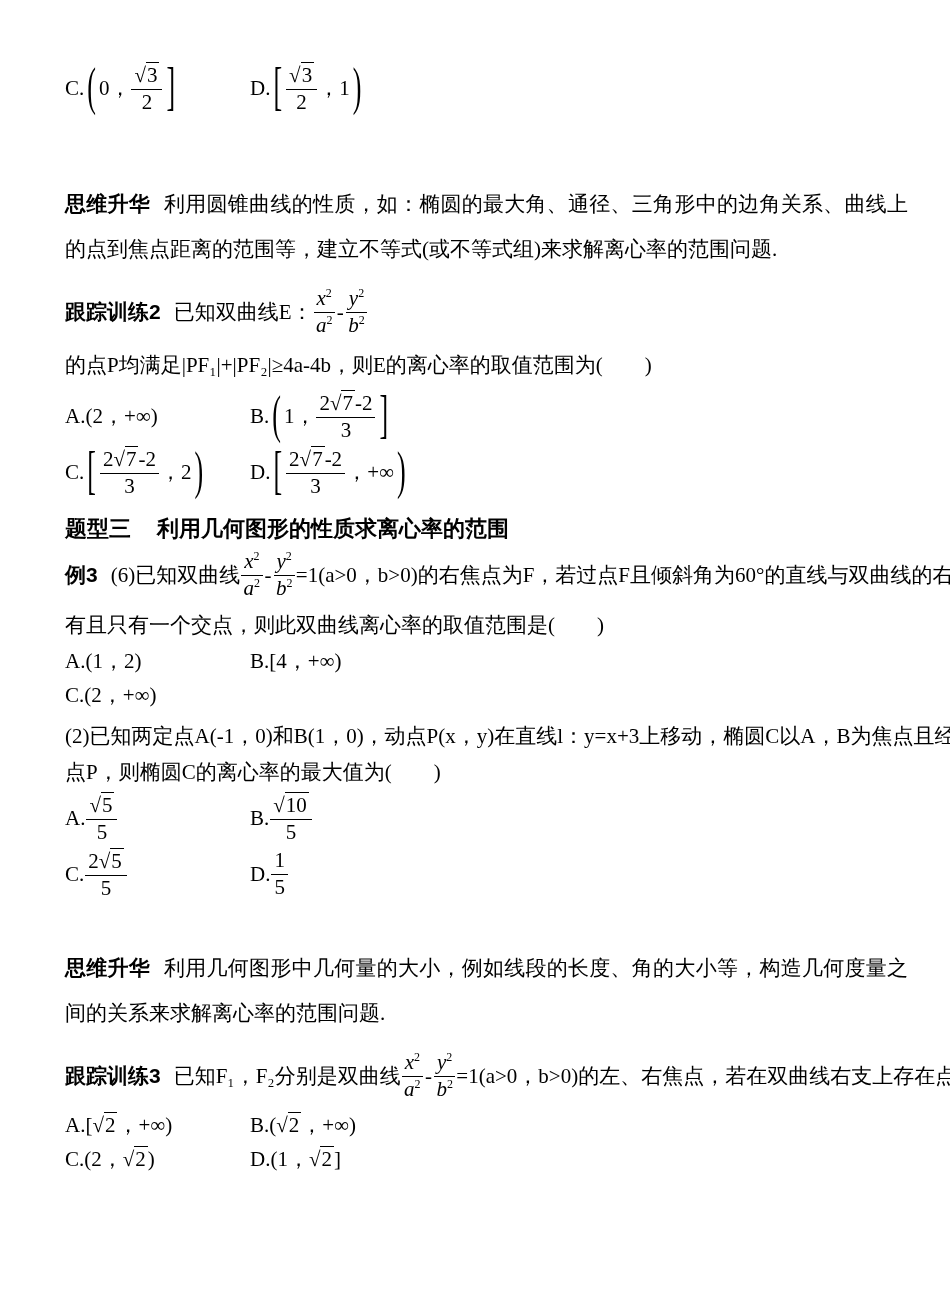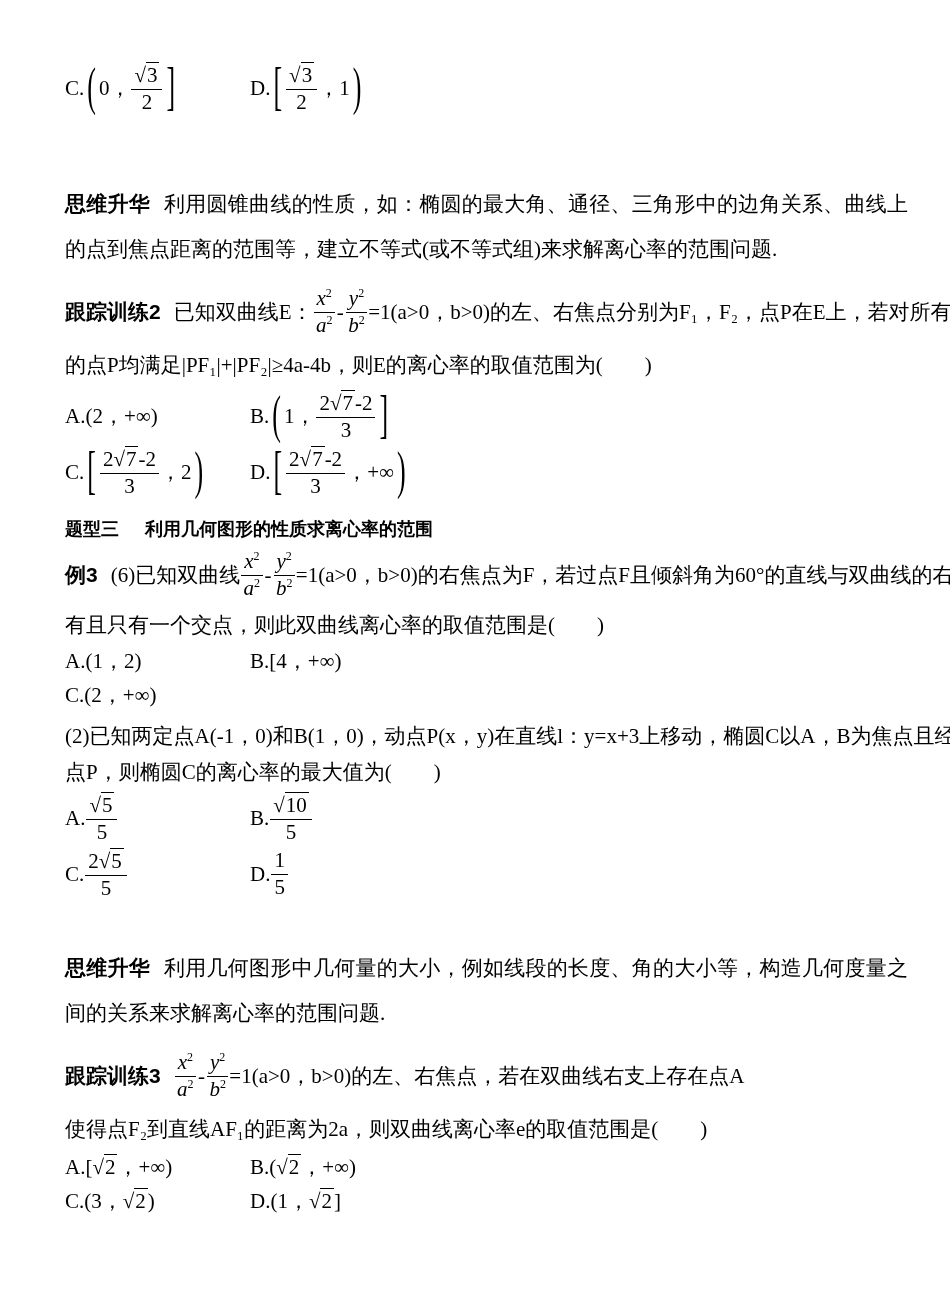--- a/index.html
+++ b/index.html
@@ -10,21 +10,21 @@
     padding:44px 42px 0 65px;
     overflow:hidden;
     background:#fff;
     color:#000;
     font-family:"Liberation Serif","DejaVu Serif",serif;
     font-size:21px;
   }
   
   .blabel{font-family:"Liberation Sans","DejaVu Sans",sans-serif;font-weight:700;margin-right:13px;}
   .ilabel{font-weight:700;margin-right:14px;}
-  .heading{font-family:"Liberation Sans","DejaVu Sans",sans-serif;font-weight:700;font-size:18px;}
+  .heading{font-family:"Liberation Sans","DejaVu Sans",sans-serif;font-weight:700;font-size:22px;}
   .heading .hnum{margin-right:26px;}
   .para{line-height:45px;text-align:justify;}
   .line{white-space:nowrap;}
   
   .frac{display:inline-block;vertical-align:middle;text-align:center;line-height:1.12;margin:0 1px;}
   .frac .num{display:block;border-bottom:1.3px solid #000;padding:0 3px 1px;}
   .frac .den{display:block;padding-top:1px;}
   .frac i, .mvar{font-family:"Liberation Serif","DejaVu Serif",serif;font-style:italic;}
   sup{font-size:12px;line-height:0;}
   .mid{display:inline-block;vertical-align:middle;margin:0 1px;}
@@ -88,21 +88,20 @@
       <span>已知双曲线E：</span>
     <span class="frac">
       <span class="num"><i>x</i><sup>2</sup></span>
       <span class="den"><i>a</i><sup>2</sup></span>
     </span>
       <span class="mid">-</span>
       <span class="frac">
       <span class="num"><i>y</i><sup>2</sup></span>
       <span class="den"><i>b</i><sup>2</sup></span>
     </span>
-      <span>=1(a&gt;0，b&gt;0)的左、右焦点分别为F₁，F₂，点P在E上，若对所有</span>
   </div>
   <div class="t2l2 line">的点P均满足|PF₁|+|PF₂|≥4a-4b，则E的离心率的取值范围为(　　)</div>
 
   <div class="optgrid tall q2grid">
     <div>
         <span>A.(2，+∞)</span>
       </div>
     <div>
       <span>B.</span>
         <span class="bd">(</span>
@@ -194,41 +193,41 @@
       </span>
     </div>
   </div>
 
   <div class="para insight2">
     <span class="ilabel">思维升华</span><span>利用几何图形中几何量的大小，例如线段的长度、角的大小等，构造几何度量之间的关系来求解离心率的范围问题.</span>
   </div>
 
   <div class="t3l1">
     <span class="blabel">跟踪训练3</span>
+      <span>已知F₁，F₂分别是双曲线</span>
     <span class="frac">
       <span class="num"><i>x</i><sup>2</sup></span>
       <span class="den"><i>a</i><sup>2</sup></span>
     </span>
       <span class="mid">-</span>
       <span class="frac">
       <span class="num"><i>y</i><sup>2</sup></span>
       <span class="den"><i>b</i><sup>2</sup></span>
     </span>
       <span>=1(a&gt;0，b&gt;0)的左、右焦点，若在双曲线右支上存在点A</span>
   </div>
-  <div class="t3l2 line">使得点F₂到直线AF₁的距离为2a，则双曲线离心率e的取值范围是(　　)</div>
 
   <div class="optgrid plain">
     <div>
       <span>A.[</span><span class="sqrt"><span class="rad">√</span><span class="bar">2</span></span><span>，+∞)</span>
     </div>
     <div>
       <span>B.(</span><span class="sqrt"><span class="rad">√</span><span class="bar">2</span></span><span>，+∞)</span>
     </div>
     <div>
-      <span>C.(3，</span><span class="sqrt"><span class="rad">√</span><span class="bar">2</span></span><span>)</span>
+      <span>C.(2，</span><span class="sqrt"><span class="rad">√</span><span class="bar">2</span></span><span>)</span>
     </div>
     <div>
       <span>D.(1，</span><span class="sqrt"><span class="rad">√</span><span class="bar">2</span></span><span>]</span>
     </div>
   </div>
 
 </div>
 
 </body></html>

